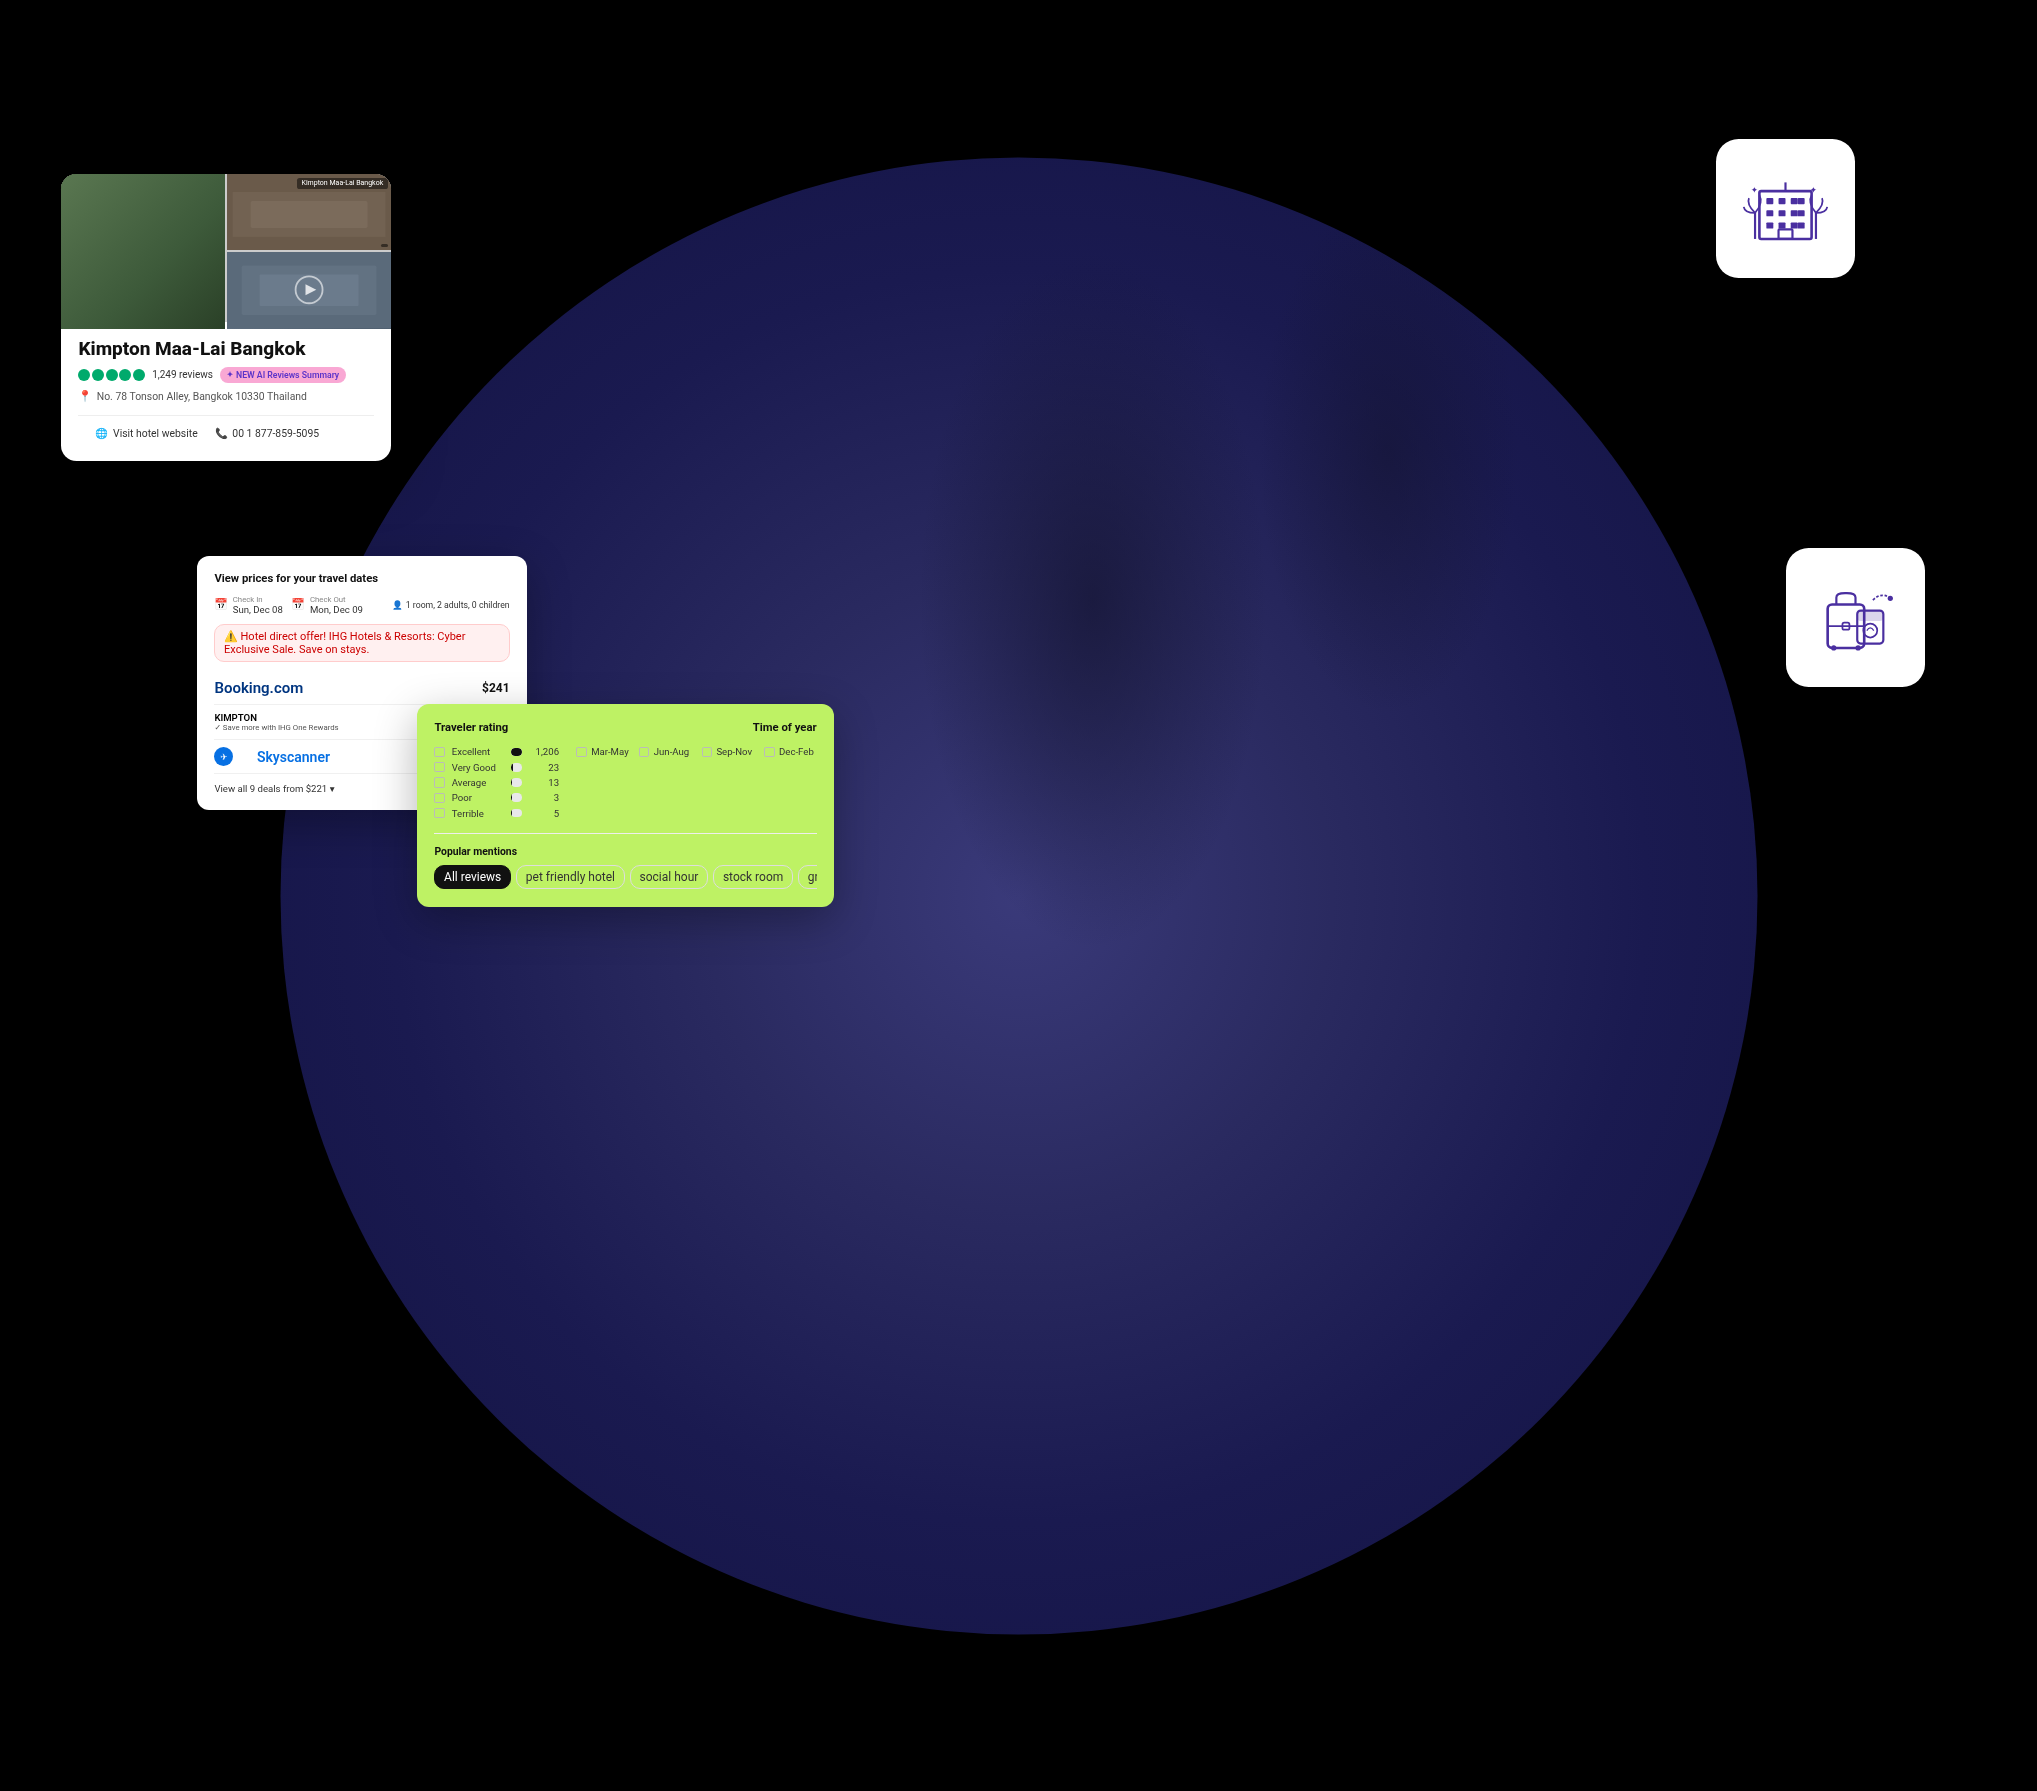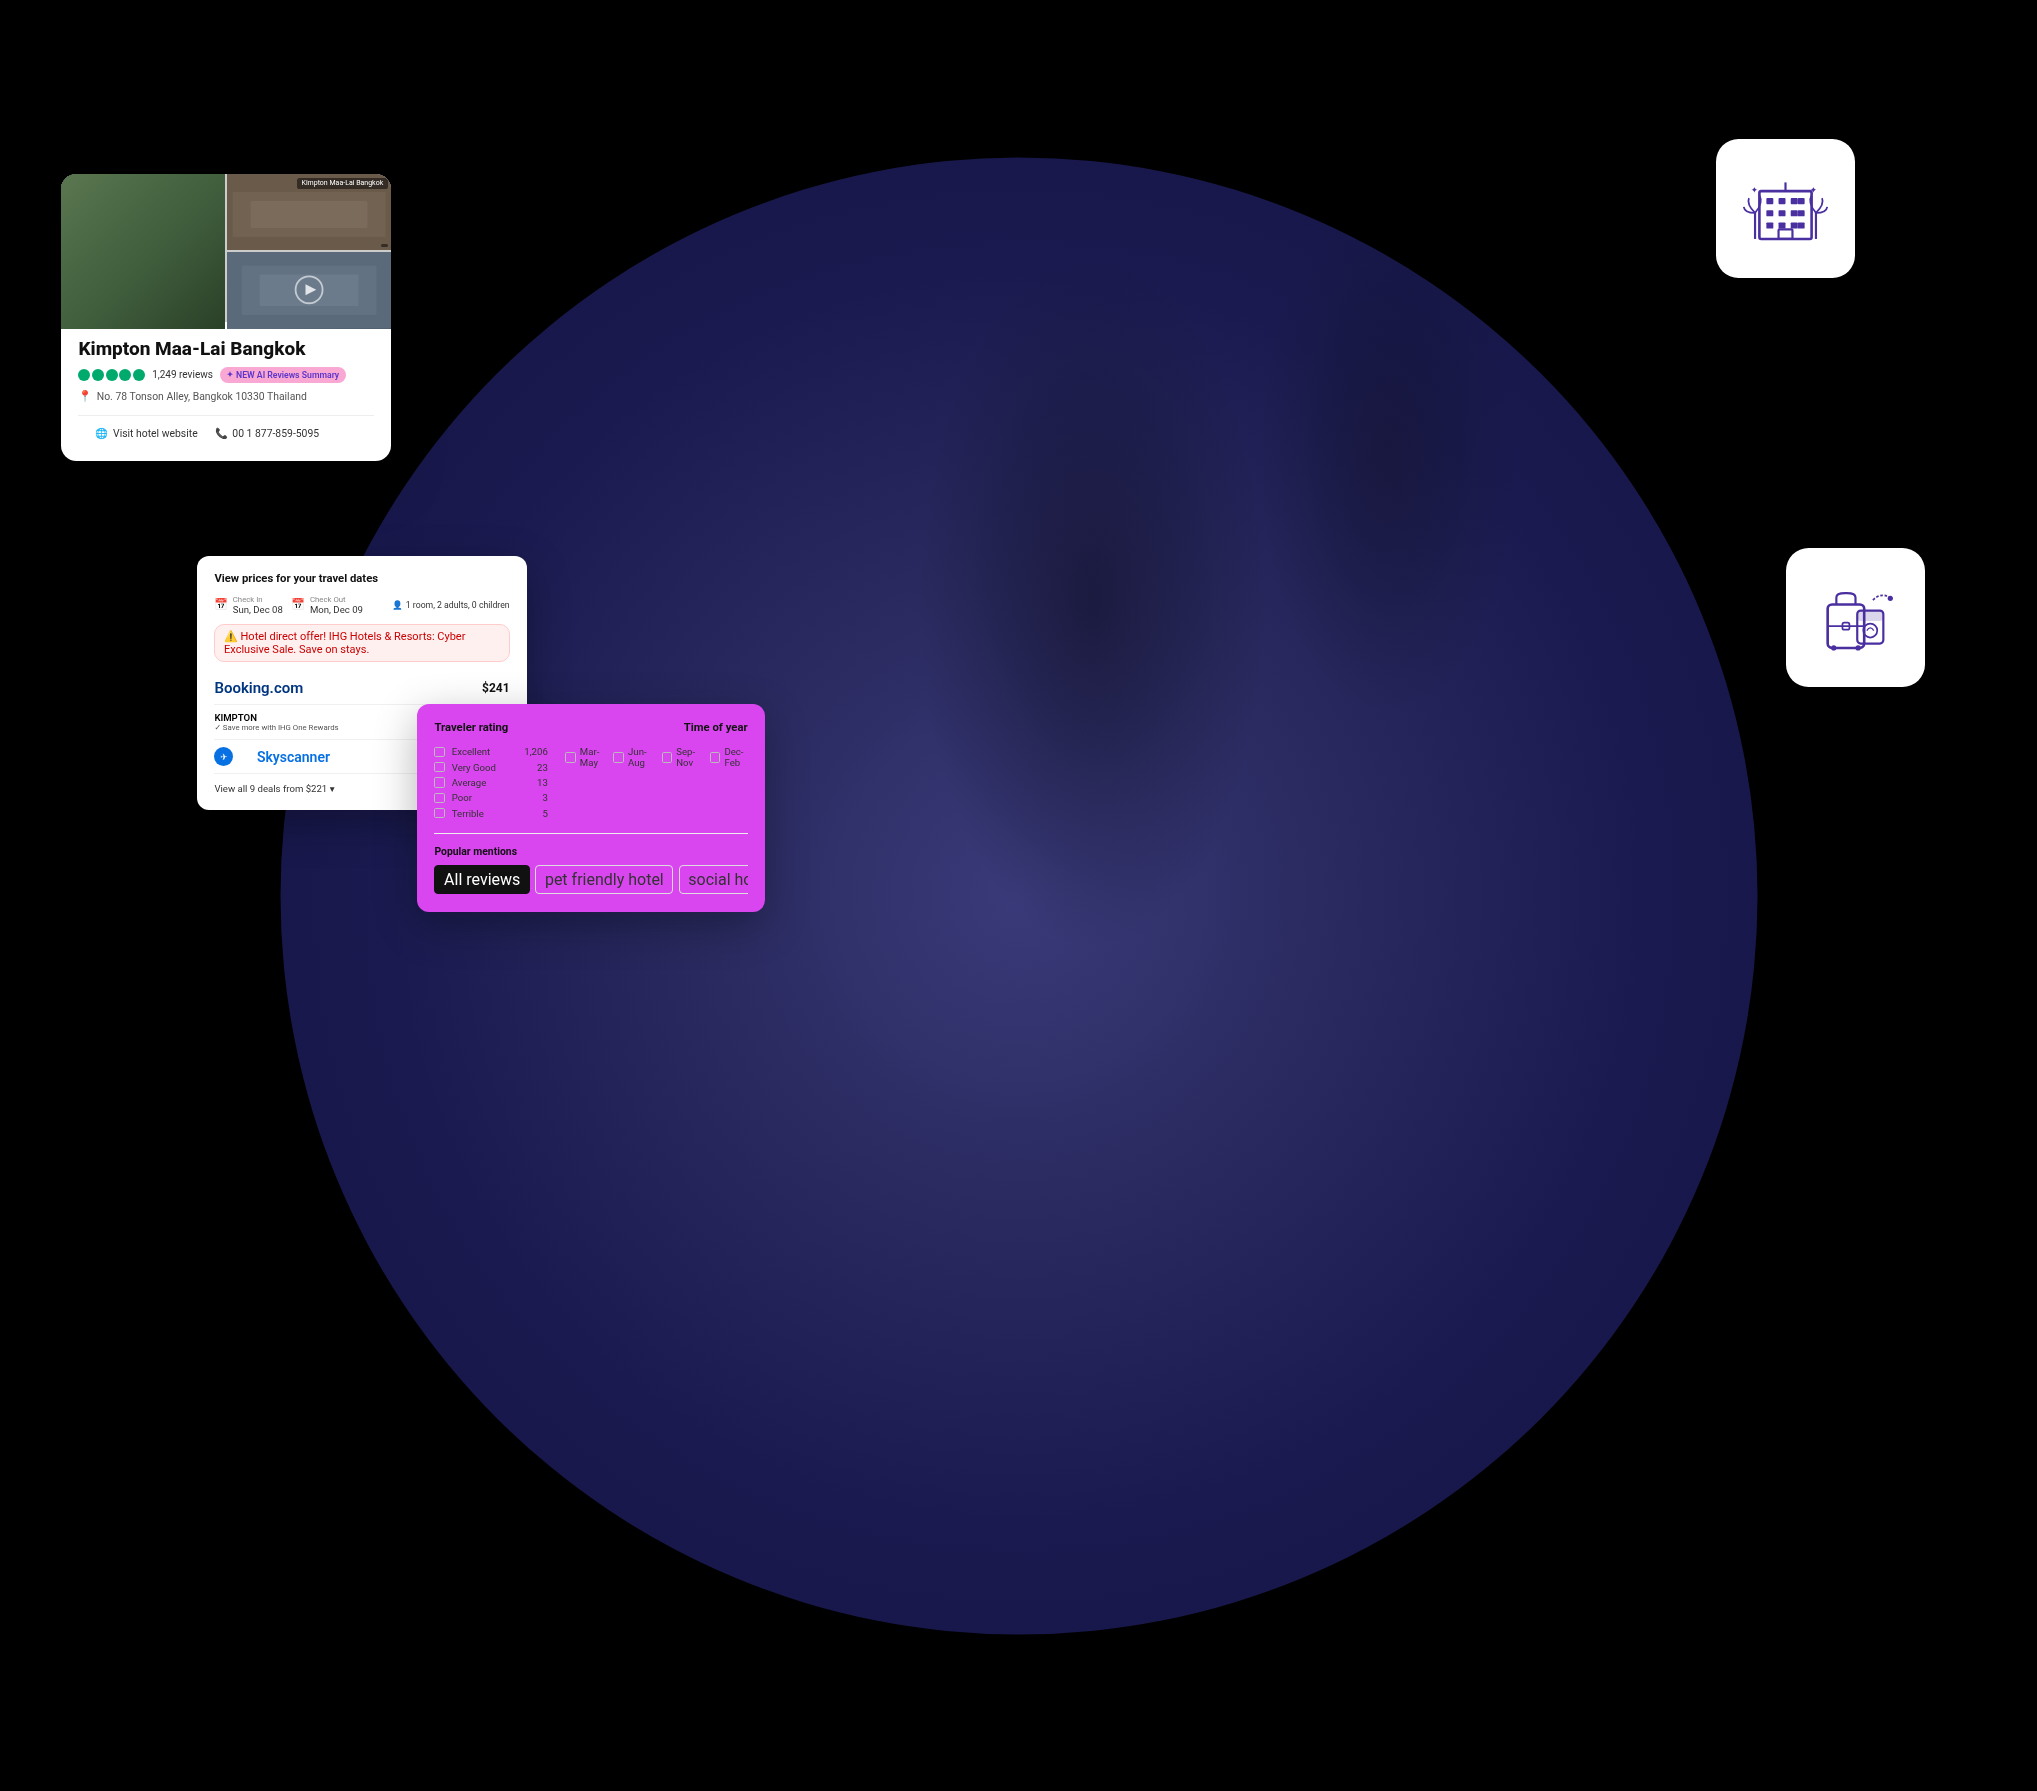--- a/index.html
+++ b/index.html
@@ -282,22 +282,22 @@
       display: flex;
       align-items: center;
       gap: 2.6px;
     }
 
     
     .ratings-card {
       position: absolute;
       left: 417px;
       top: 704px;
-      width: 348px;
-      background: #d946ef;
+      width: 417px;
+      background: #bef264;
       border-radius: 12px;
       box-shadow: 0 13px 43px rgba(0,0,0,0.3);
       padding: 17.4px;
     }
 
     .ratings-header {
       display: flex;
       justify-content: space-between;
       margin-bottom: 12px;
     }
@@ -387,23 +387,23 @@
 
     .pm-tags {
       display: flex;
       gap: 5.2px;
       flex-wrap: nowrap;
       overflow: hidden;
     }
 
     .pm-tag {
       padding: 4.3px 8.7px;
-      border-radius: 4px;
+      border-radius: 10px;
       border: 0.9px solid #ddd;
-      font-size: 16px;
+      font-size: 12px;
       color: #333;
       white-space: nowrap;
     }
 
     .pm-tag.active {
       background: #111;
       color: #fff;
       border-color: #111;
     }
 

